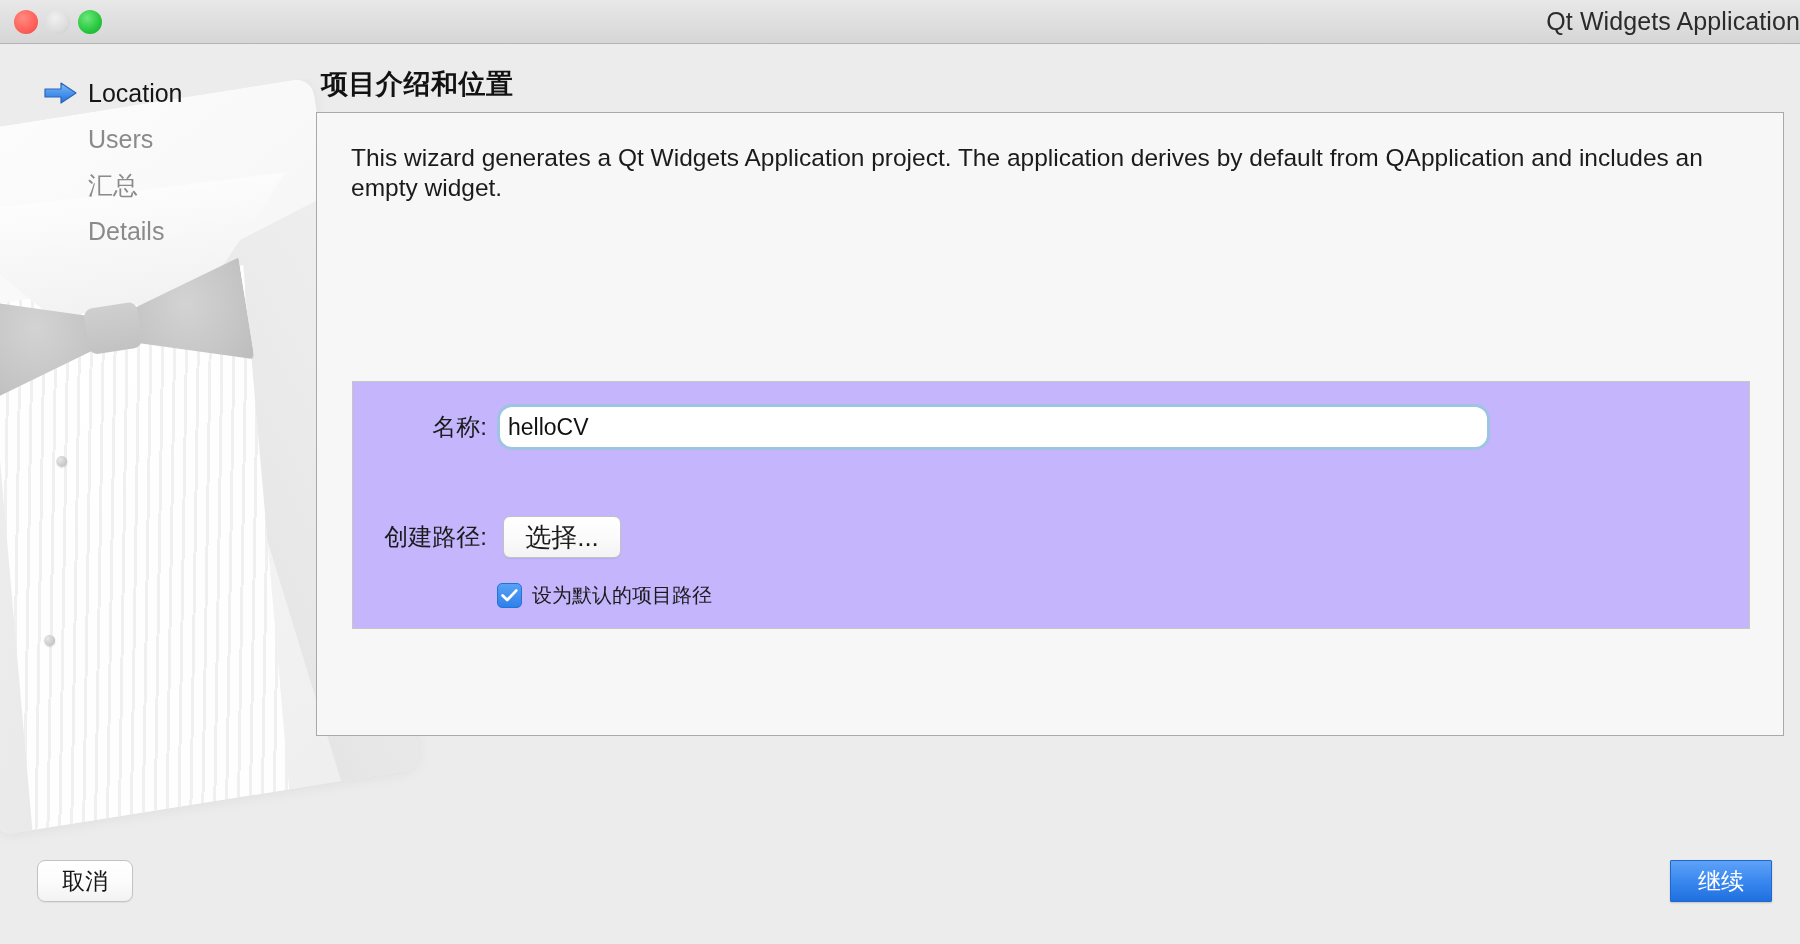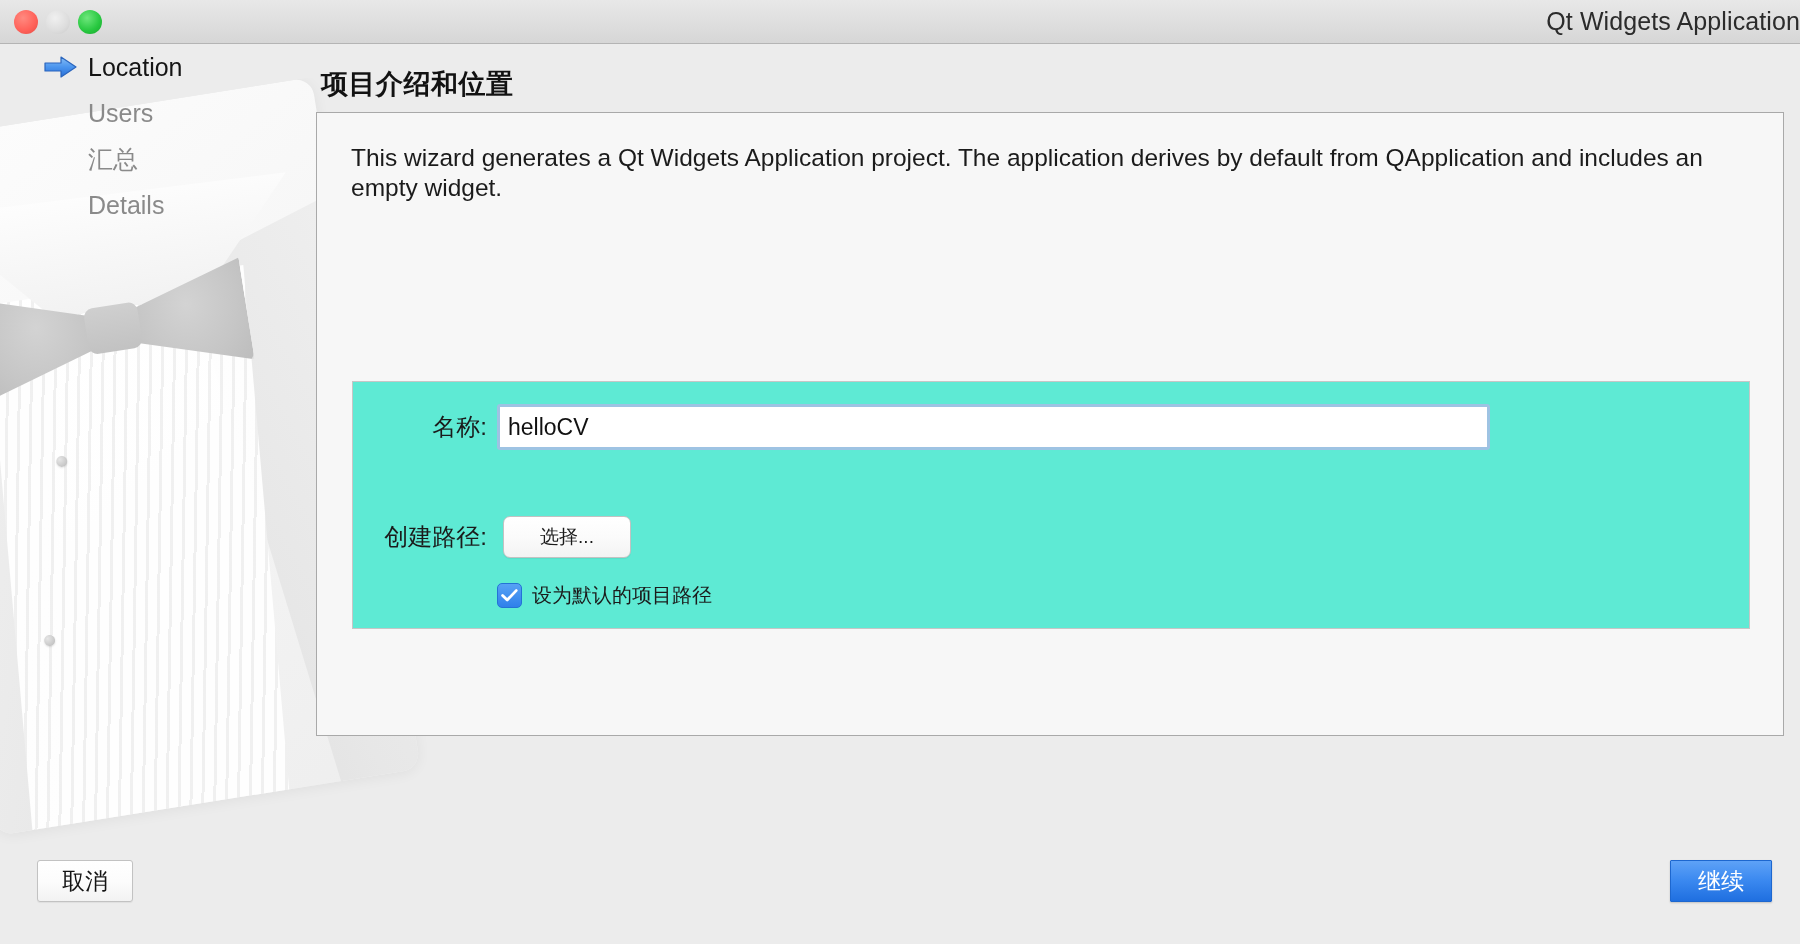--- a/index.html
+++ b/index.html
@@ -150,20 +150,21 @@
     box-shadow: 0 1px 2px rgba(0,0,0,0.12);
   }
   .stud-1 { left: 118px; top: 335px; }
   .stud-2 { left: 78px;  top: 510px; }
 
   
   .sidebar {
     position: absolute;
     left: 0; top: 0;
     width: 316px;
+    padding-top: 26px;
     z-index: 2;
   }
   .nav-item {
     display: flex;
     align-items: center;
     height: 46px;
     padding-left: 44px;
     font-size: 25px;
     color: #8a8a8a;
   }
@@ -211,21 +212,21 @@
     color: #1b1b1b;
   }
 
   .group-box {
     position: absolute;
     left: 35px;
     top: 268px;
     width: 1398px;
     height: 248px;
     border: 1px solid #c6c6c6;
-    background: #5eead4;
+    background: #c4b5fd;
   }
 
   .form-row {
     display: flex;
     align-items: center;
     position: absolute;
     left: 0;
     width: 100%;
   }
   .row-name { top: 22px; }
@@ -247,39 +248,39 @@
     font-family: "Liberation Sans", "DejaVu Sans", sans-serif;
     color: #111;
     padding: 0 8px;
     background: #ffffff;
     outline: none;
   }
   .input-name {
     width: 993px;
     margin-left: 10px;
     border: 3px solid #9ec3e3;
-    border-radius: 3px;
+    border-radius: 15px;
     height: 46px;
   }
   .input-path {
     width: 848px;
     margin-left: 10px;
     border: 1px solid #adadad;
     border-top-color: #959595;
   }
 
   .btn {
     font-family: "Liberation Sans", "DejaVu Sans", sans-serif;
     cursor: default;
   }
   .btn-choose {
     margin-left: 16px;
-    width: 128px;
+    width: 118px;
     height: 42px;
-    font-size: 19px;
+    font-size: 26px;
     color: #1b1b1b;
     background: linear-gradient(to bottom, #ffffff 0%, #fbfbfb 50%, #f3f3f3 100%);
     border: 1px solid #c2c2c2;
     border-radius: 7px;
     box-shadow: 0 1px 1px rgba(0,0,0,0.06);
   }
 
   .checkbox-wrap {
     display: flex;
     align-items: center;
@@ -314,21 +315,21 @@
   .btn-cancel {
     position: absolute;
     left: 37px;
     top: 28px;
     width: 96px;
     height: 42px;
     font-size: 23px;
     color: #141414;
     background: linear-gradient(to bottom, #ffffff 0%, #fcfcfc 50%, #f2f2f2 100%);
     border: 1px solid #c2c2c2;
-    border-radius: 3px;
+    border-radius: 8px;
     box-shadow: 0 1px 1px rgba(0,0,0,0.06);
   }
   .btn-continue {
     position: absolute;
     right: 28px;
     top: 28px;
     width: 102px;
     height: 42px;
     font-size: 23px;
     color: #ffffff;

